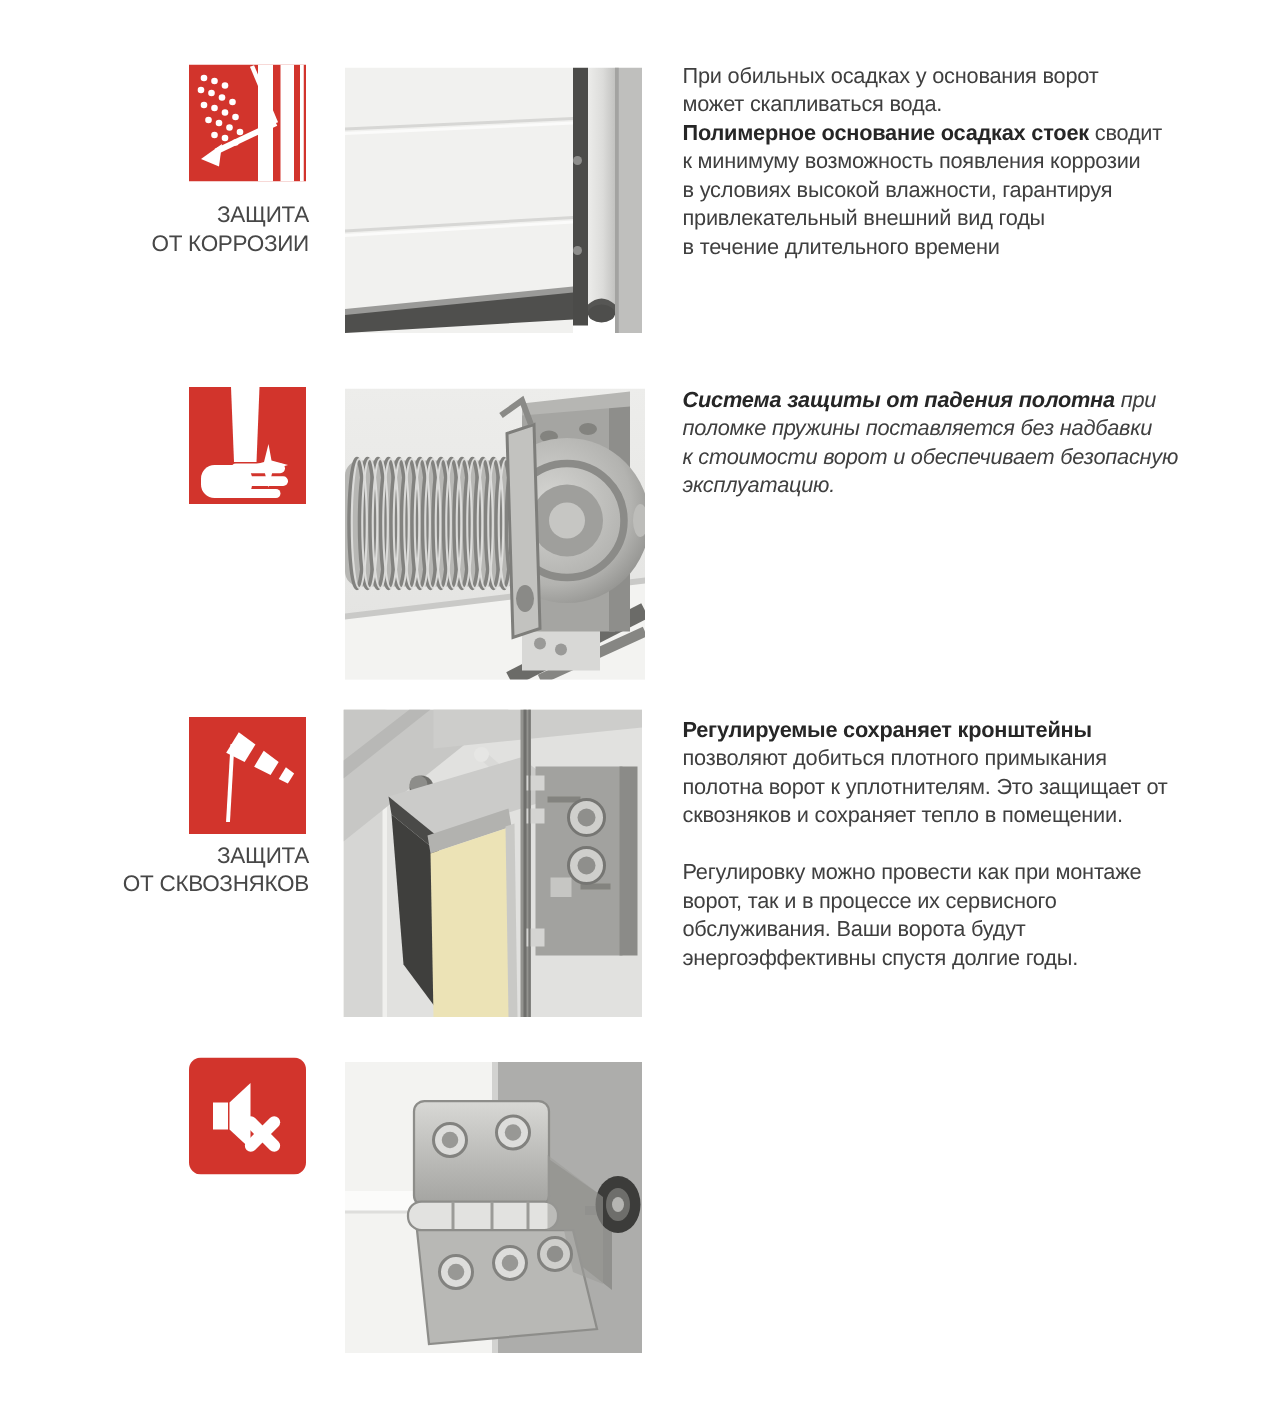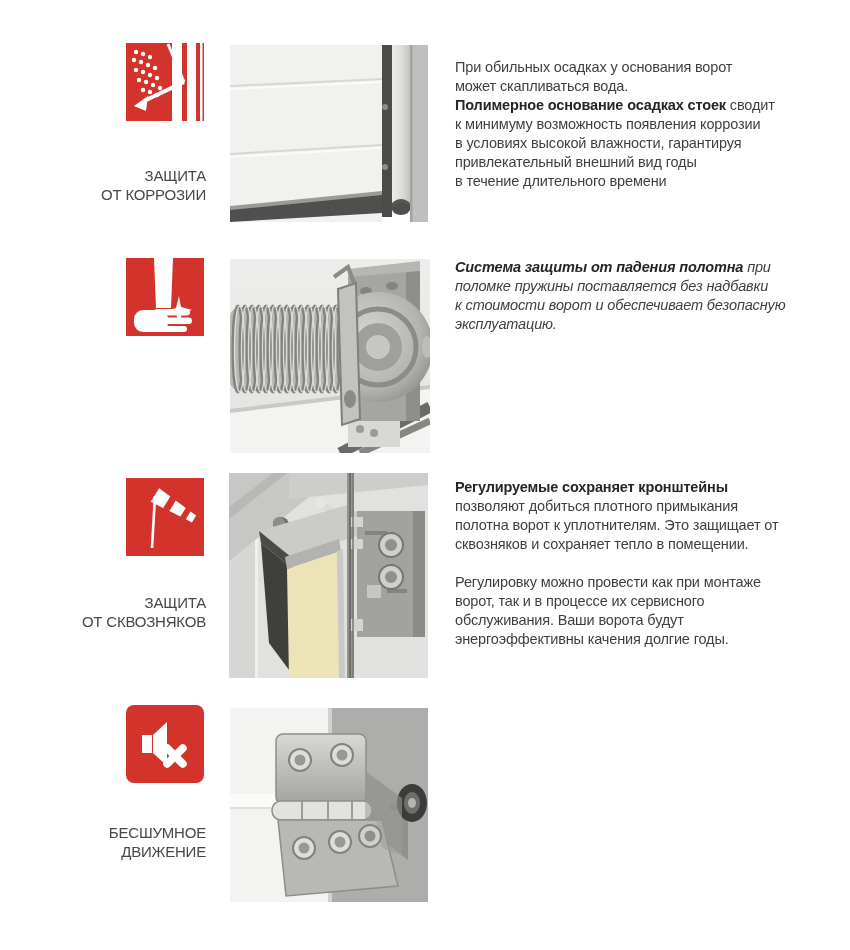--- a/index.html
+++ b/index.html
@@ -1,21 +1,21 @@
 <!DOCTYPE html>
 <html><head>
 <meta charset="utf-8">
 <style>
   html,body{margin:0;padding:0;background:#ffffff;}
   .page{position:relative;width:850px;height:950px;background:#fff;overflow:hidden;
         font-family:"Liberation Sans",sans-serif;}
   .abs{position:absolute;}
   .icon-box{width:78px;height:78px;display:block;}
   .feat-label{width:166px;text-align:right;font-size:15px;line-height:19px;
-              color:#474747;letter-spacing:-0.2px;text-transform:uppercase;margin-top:32px;}
+              color:#474747;letter-spacing:-0.2px;text-transform:uppercase;}
   .feat-label span{display:block;}
   .body-text{width:392px;font-size:14.5px;line-height:19px;color:#3f3f3f;
              letter-spacing:-0.15px;}
   .body-text p{margin:0;white-space:pre-line;}
   .body-text p + p{margin-top:19px;}
   .body-text b{color:#262626;}
   svg{display:block;}
 </style>
 </head>
 <body>
@@ -74,21 +74,21 @@
           <stop offset="0.55" stop-color="#dcdcda"></stop>
           <stop offset="1" stop-color="#c2c2c0"></stop>
       </linearGradient>
       <rect x="162" y="0" width="18" height="165" fill="url(#post1)"></rect>
       <path d="M162 165 L180 165 L180 158 Q171 150 162 158 Z" fill="#565654"></path>
       <ellipse cx="171" cy="164" rx="9" ry="6" fill="#4e4e4c"></ellipse>
       <rect x="180" y="0" width="18" height="177" fill="#bfbfbd"></rect>
       <rect x="180" y="0" width="2.5" height="177" fill="#a3a3a1"></rect>
     </svg>
   </div>
-  <div class="abs body-text" style="left:455px;top:42px;margin-top:16px;">
+  <div class="abs body-text" style="left:455px;top:42px;">
     <p><span>При обильных осадках у основания ворот
 может скапливаться вода.
 </span><b>Полимерное основание осадках стоек</b><span> сводит
 к минимуму возможность появления коррозии
 в условиях высокой влажности, гарантируя
 привлекательный внешний вид годы
 в течение длительного времени</span></p>
   </div>
 
   <div class="abs" style="left:126px;top:258px;">
@@ -230,37 +230,33 @@
     </svg>
   </div>
   <div class="abs body-text" style="left:455px;top:478px;">
     <p><b>Регулируемые сохраняет кронштейны</b><span>
 позволяют добиться плотного примыкания
 полотна ворот к уплотнителям. Это защищает от
 сквозняков и сохраняет тепло в помещении.</span></p>
     <p><span>Регулировку можно провести как при монтаже
 ворот, так и в процессе их сервисного
 обслуживания. Ваши ворота будут
-энергоэффективны качения долгие годы.</span></p>
+энергоэффективны спустя долгие годы.</span></p>
   </div>
 
   <div class="abs" style="left:126px;top:705px;">
     <svg class="icon-box" viewBox="0 0 78 78">
       <rect x="0" y="0" width="78" height="78" rx="8" fill="#d2342c"></rect>
       <rect x="16" y="30" width="10" height="18" fill="#fff"></rect>
       <polygon points="27,30 41,17 41,61 27,48" fill="#fff"></polygon>
       <g fill="#fff">
         <rect x="34" y="47" width="30" height="8" rx="4" transform="rotate(45 49 51)"></rect>
         <rect x="34" y="47" width="30" height="8" rx="4" transform="rotate(-45 49 51)"></rect>
       </g>
     </svg>
-  </div>
-  <div class="abs feat-label" style="left:40px;top:791px;">
-    <span>БЕСШУМНОЕ</span>
-    <span>ДВИЖЕНИЕ</span>
   </div>
   <div class="abs" style="left:230px;top:708px;">
     <svg width="198" height="194" viewBox="0 0 198 194">
       <rect width="198" height="194" fill="#f3f3f1"></rect>
       <rect x="101" y="0" width="97" height="194" fill="#adadab"></rect>
       <rect x="98" y="0" width="4" height="194" fill="#d2d2d0"></rect>
       <rect x="0" y="86" width="101" height="14" fill="#fbfbfa"></rect>
       <rect x="0" y="99" width="101" height="2" fill="#dededc"></rect>
       <linearGradient id="metal4" x1="0" y1="0" x2="0" y2="1">
         <stop offset="0" stop-color="#d8d8d5"></stop>

